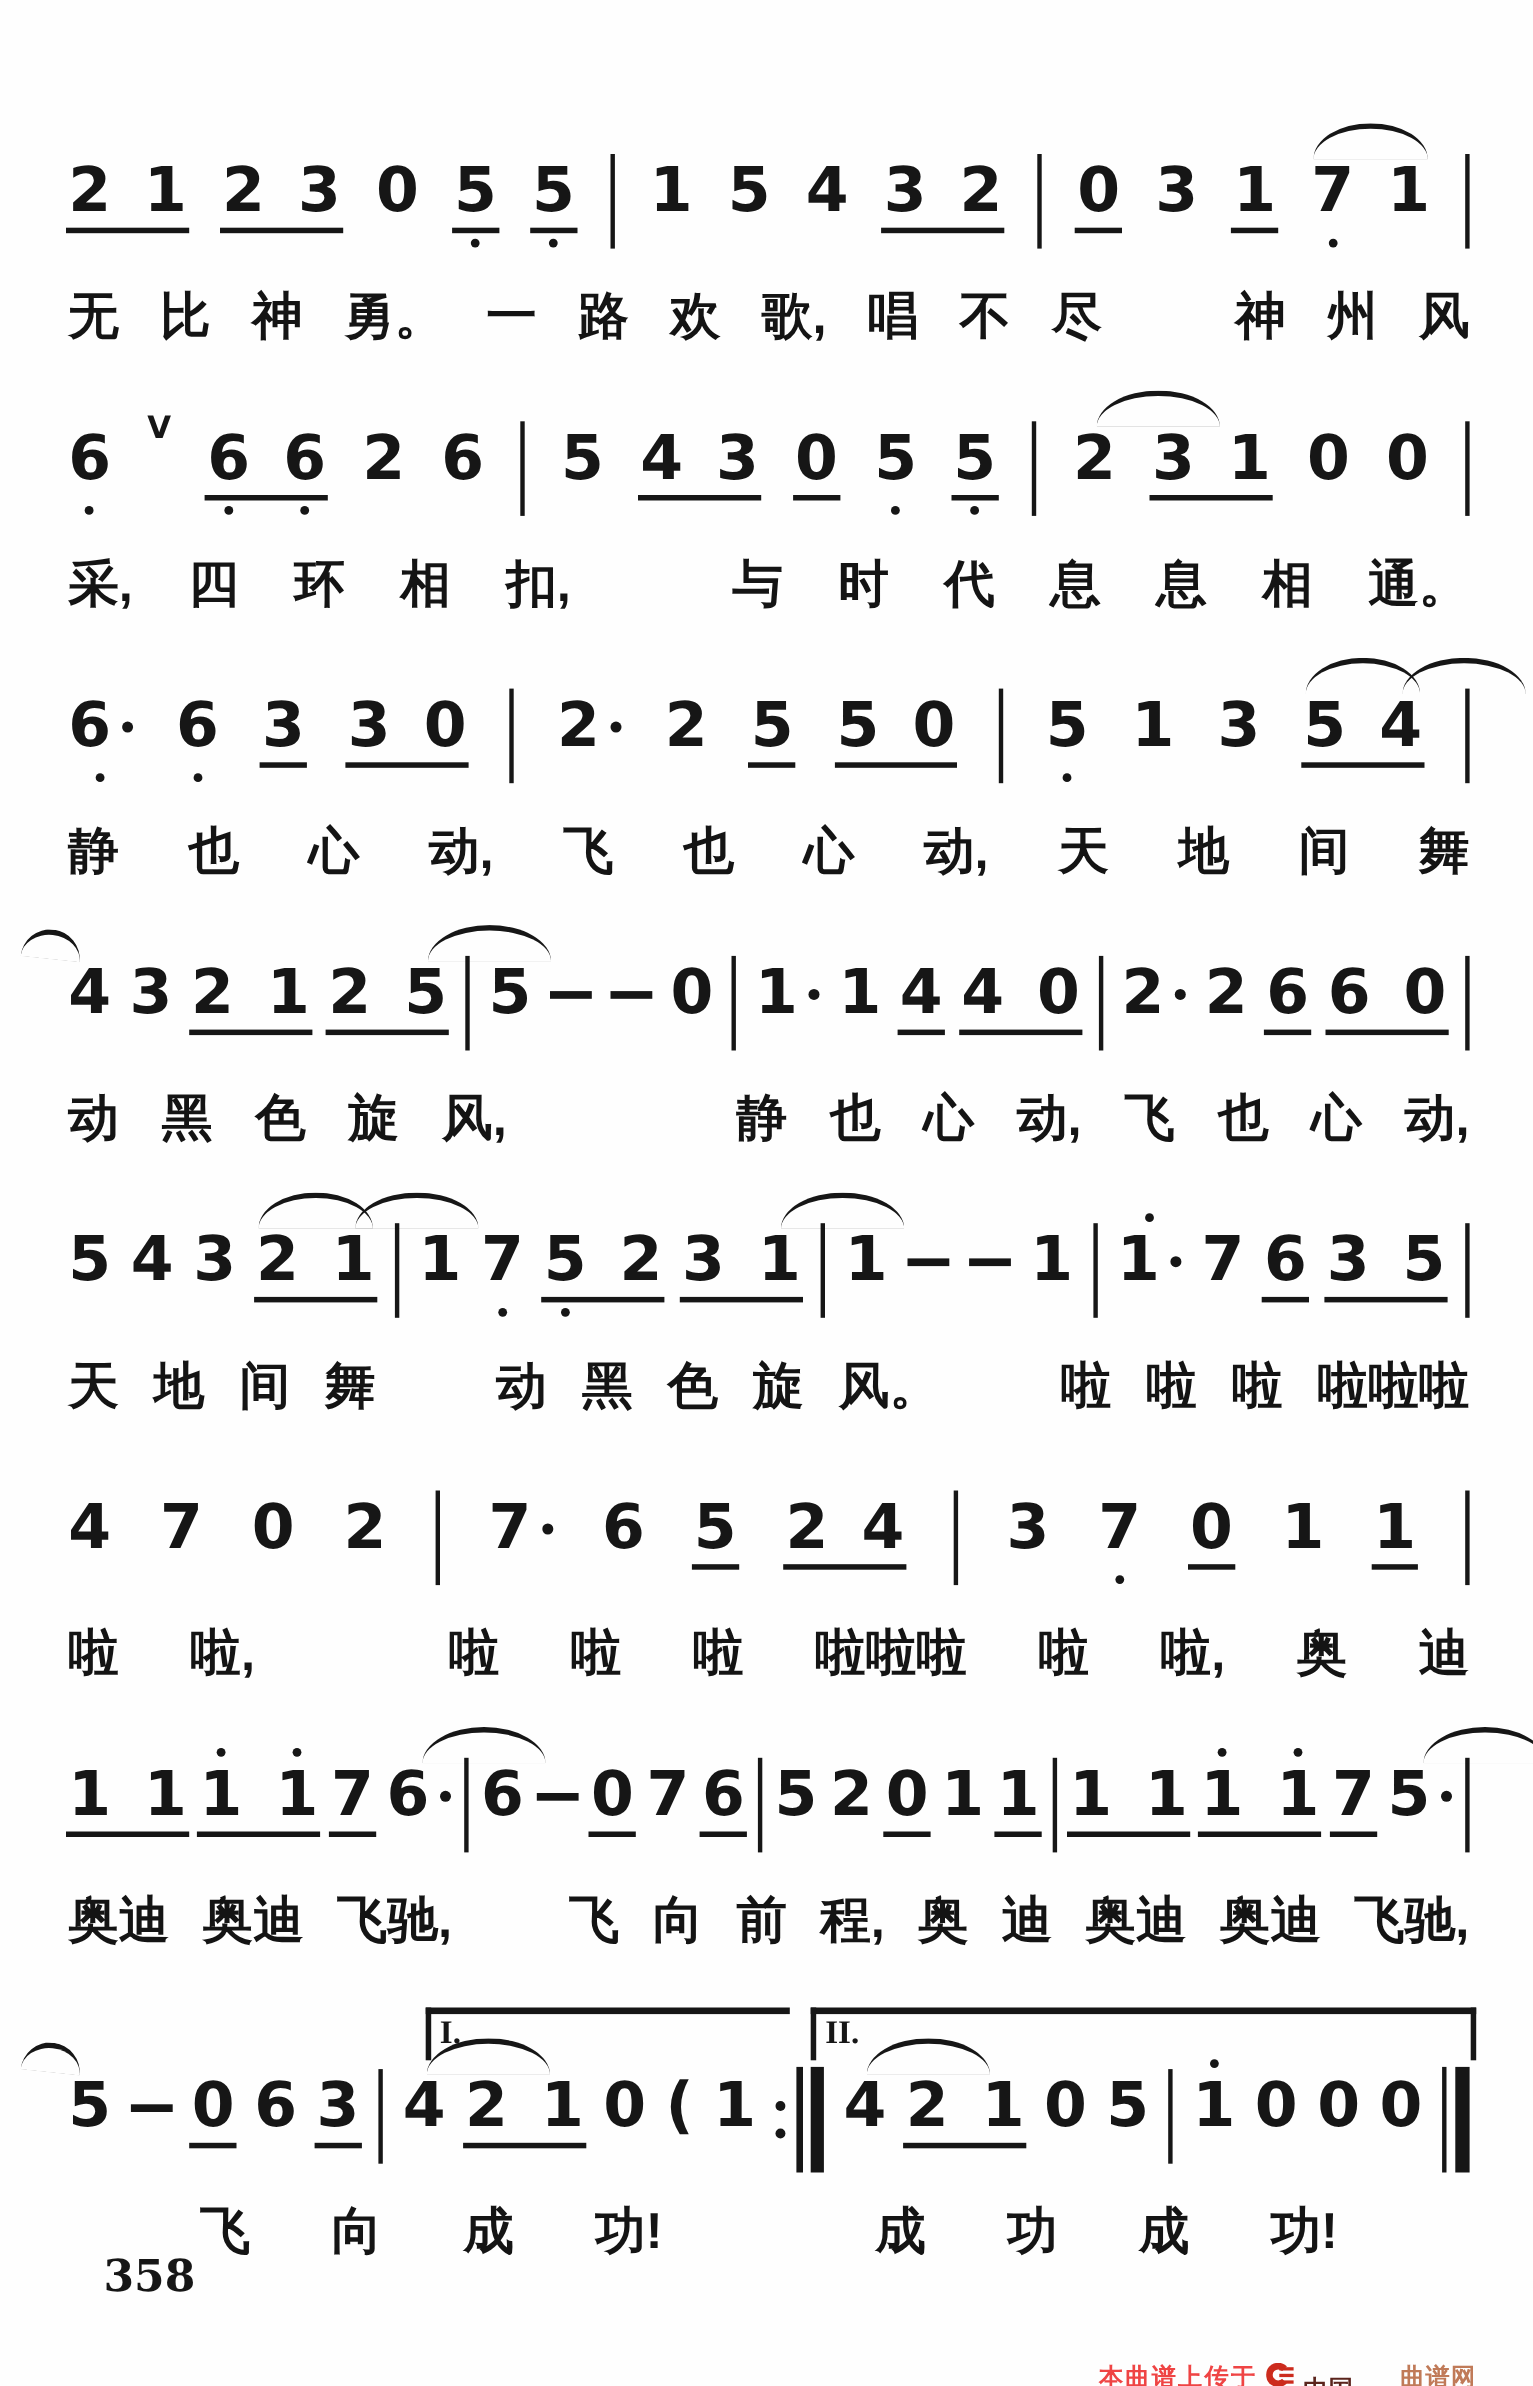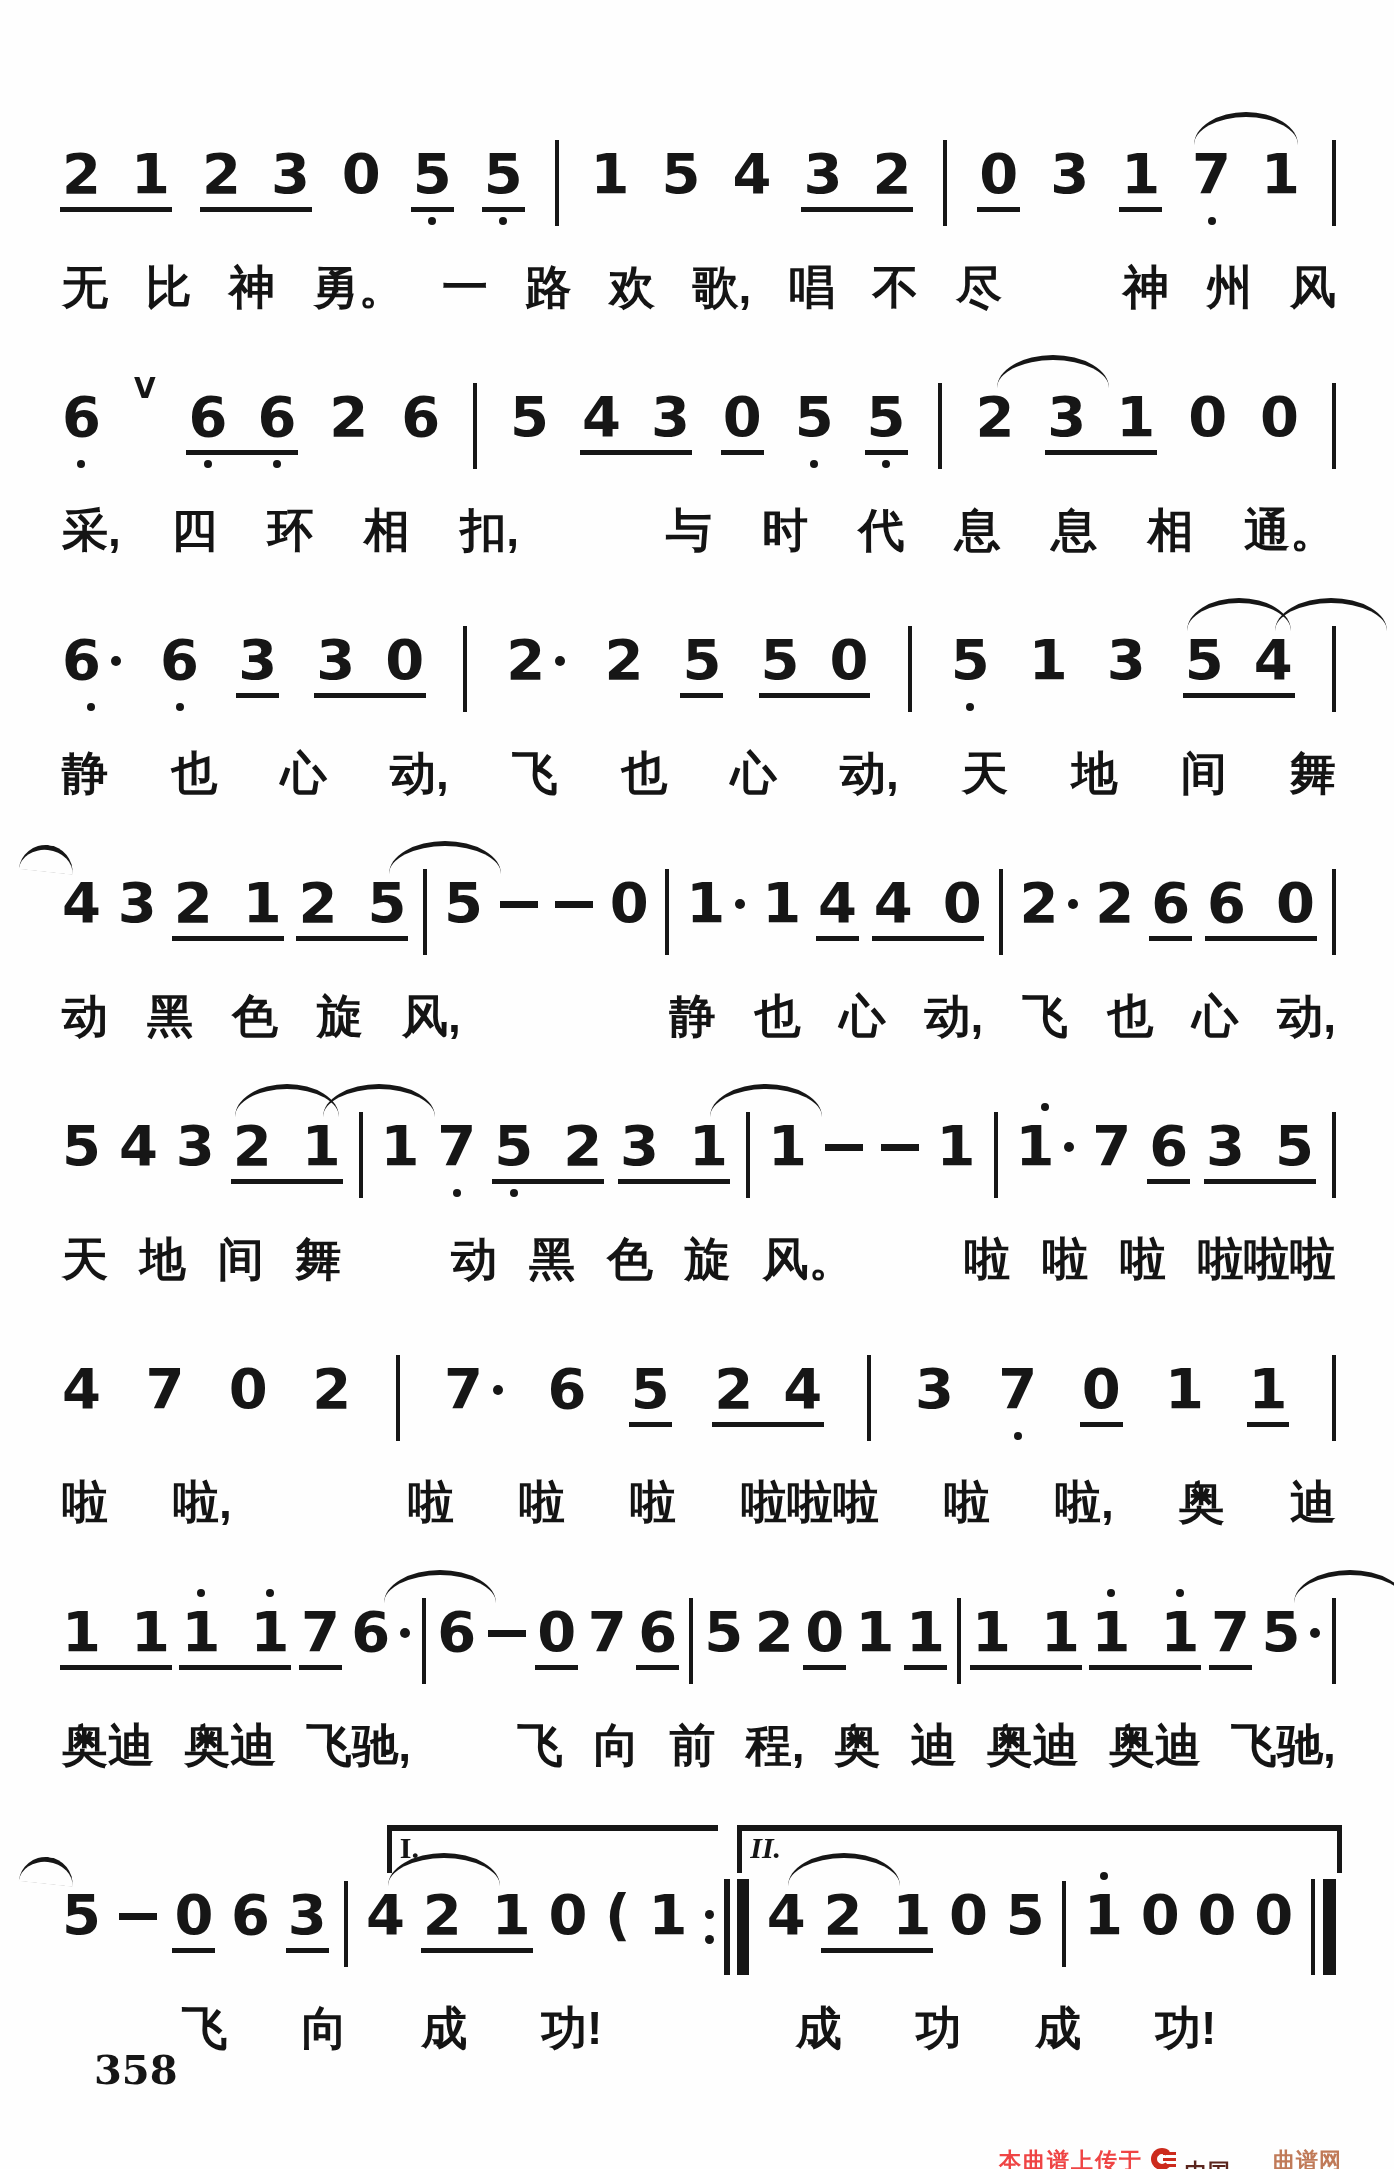--- a/index.html
+++ b/index.html
@@ -49,21 +49,21 @@
   .finalbar .thin{width:4px;height:96px;background:#161616;}
   .finalbar .thick{width:13px;height:96px;background:#161616;}
   .repeatbar{display:flex;gap:7px;align-items:center;margin-top:-8px;height:96px;}
   .rdots{display:flex;flex-direction:column;gap:16px;margin-right:3px;}
   .rd{width:9px;height:9px;border-radius:50%;background:#161616;}
   .repeatbar .thin{width:6px;height:96px;background:#161616;}
   .repeatbar .thick{width:12px;height:96px;background:#161616;}
   
   .volta{position:absolute;top:-62px;height:48px;border-top:6px solid #161616;border-left:5px solid #161616;box-sizing:border-box;}
   .volta.v1{left:25.5%;width:26%;}
-  .volta.v2{left:53%;width:47.5%;border-right:5px solid #161616;font-style:italic;}
+  .volta.v2{left:53%;width:47.5%;border-right:5px solid #161616;}
   .vlabel{font-family:"Liberation Serif",serif;font-weight:bold;font-size:30px;color:#161616;padding:2px 0 0 8px;display:inline-block;line-height:1;}
   
   .lyrics-row{display:flex;justify-content:space-between;align-items:flex-start;margin-top:22px;}
   .lyr{font-family:"Liberation Sans",sans-serif;font-weight:bold;font-size:46px;line-height:1.1;color:#141414;white-space:nowrap;}
   .lyr.spacer{min-width:46px;}
   
   .page-number{
     position:absolute;left:94px;top:2046px;
     font-family:"DejaVu Serif",serif;font-weight:bold;font-size:40px;color:#161616;
   }

